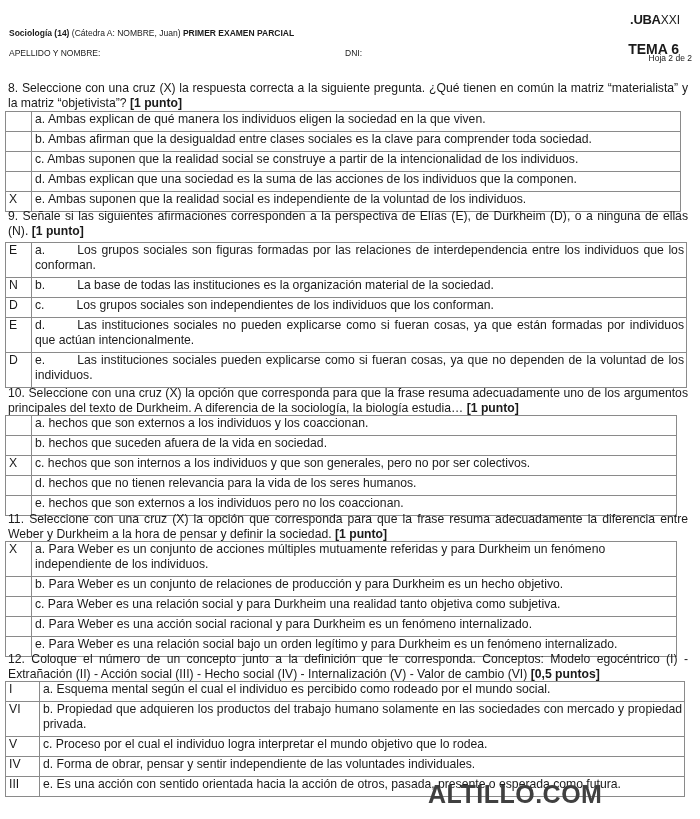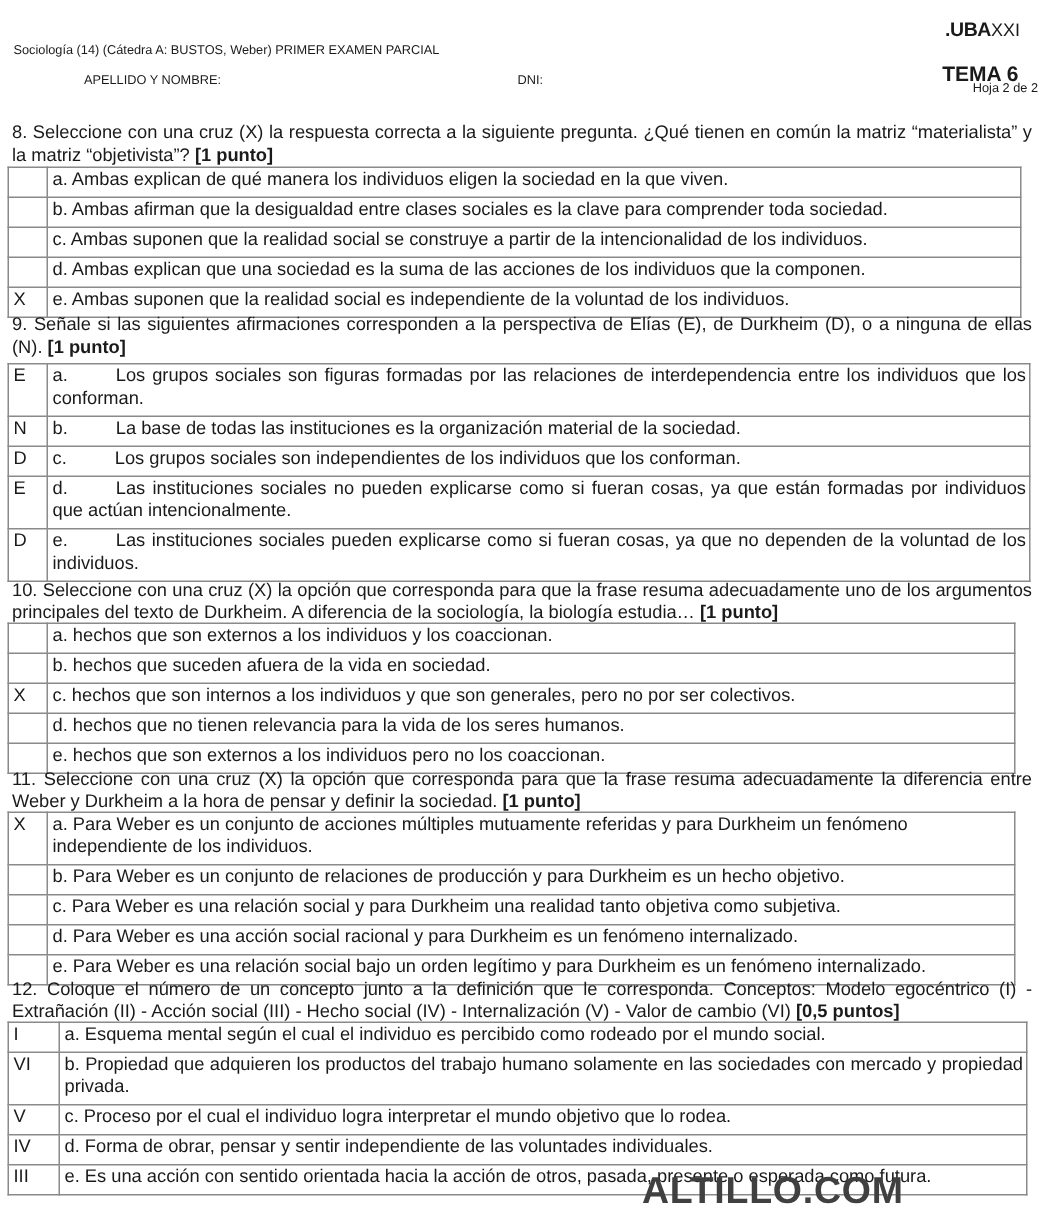--- a/index.html
+++ b/index.html
@@ -1,39 +1,39 @@
 <!DOCTYPE html>
 <html><head>
   <meta charset="utf-8">
   <style>
     html, body { margin: 0; padding: 0; background: #ffffff; }
     body { width: 700px; height: 819px; position: relative; overflow: hidden;
            font-family: "Liberation Sans", sans-serif; color: #1a1a1a; }
     .hdr-left { position: absolute; left: 9px; top: 28px; font-size: 8.5px; }
-    .hdr-left b { font-weight: normal; }
-    .hdr-name { position: absolute; left: 9px; top: 48px; font-size: 8.5px; margin-left: 47px; }
+    .hdr-left b { font-weight: bold; }
+    .hdr-name { position: absolute; left: 9px; top: 48px; font-size: 8.5px; }
     .hdr-dni { position: absolute; left: 329px; top: 48px; font-size: 8.5px; padding-left: 16px; }
     .uba { position: absolute; right: 20px; top: 12px; font-size: 13px; font-weight: bold; letter-spacing: -0.3px; }
     .uba .xxi { font-weight: normal; font-size: 12px; letter-spacing: 0; }
     .tema { position: absolute; right: 21px; top: 41px; font-size: 14px; font-weight: bold; text-align: right; }
     .hoja { position: absolute; right: 8px; top: 53px; font-size: 8.5px; text-align: right; }
 
     .q { position: absolute; left: 8px; width: 680px; font-size: 12.2px; line-height: 15px; text-align: justify; }
     .q b { font-weight: bold; }
     table.t { position: absolute; left: 5px; border-collapse: collapse; font-size: 12.2px; }
     table.t td { border: 1px solid #8a8a8a; padding: 0 2px 4px 3px; line-height: 15px; vertical-align: top; }
     table.t td.mark { width: 20px; padding-left: 3px; }
     table.t td.txt { text-align: justify; }
     .tab { display: inline-block; width: 32px; }
     .footer { position: absolute; left: 428px; top: 780px; font-size: 25px; font-weight: bold; color: #404040; letter-spacing: 0.5px; }
   </style>
 </head>
 <body>
 
-<div class="hdr-left"><b>Sociología (14)</b> <span>(Cátedra A: BUSTOS, Weber)</span> <b>PRIMER EXAMEN PARCIAL</b></div>
+<div class="hdr-left"><b>Sociología (14)</b> <span>(Cátedra A: NOMBRE, Juan)</span> <b>PRIMER EXAMEN PARCIAL</b></div>
 <div class="hdr-name">APELLIDO Y NOMBRE:</div>
 <div class="hdr-dni">DNI:</div>
 <div class="uba"><span>.UBA</span><span class="xxi">XXI</span></div>
 <div class="tema">TEMA 6</div>
 <div class="hoja">Hoja 2 de 2</div>
 
 <div class="q" style="top:81px;"><span>8. Seleccione con una cruz (X) la respuesta correcta a la siguiente pregunta. ¿Qué tienen en común la matriz “materialista” y la matriz “objetivista”? </span><b>[1 punto]</b></div>
 <table class="t" style="top:111px; width:676px;">
   <tbody>
       <tr>

